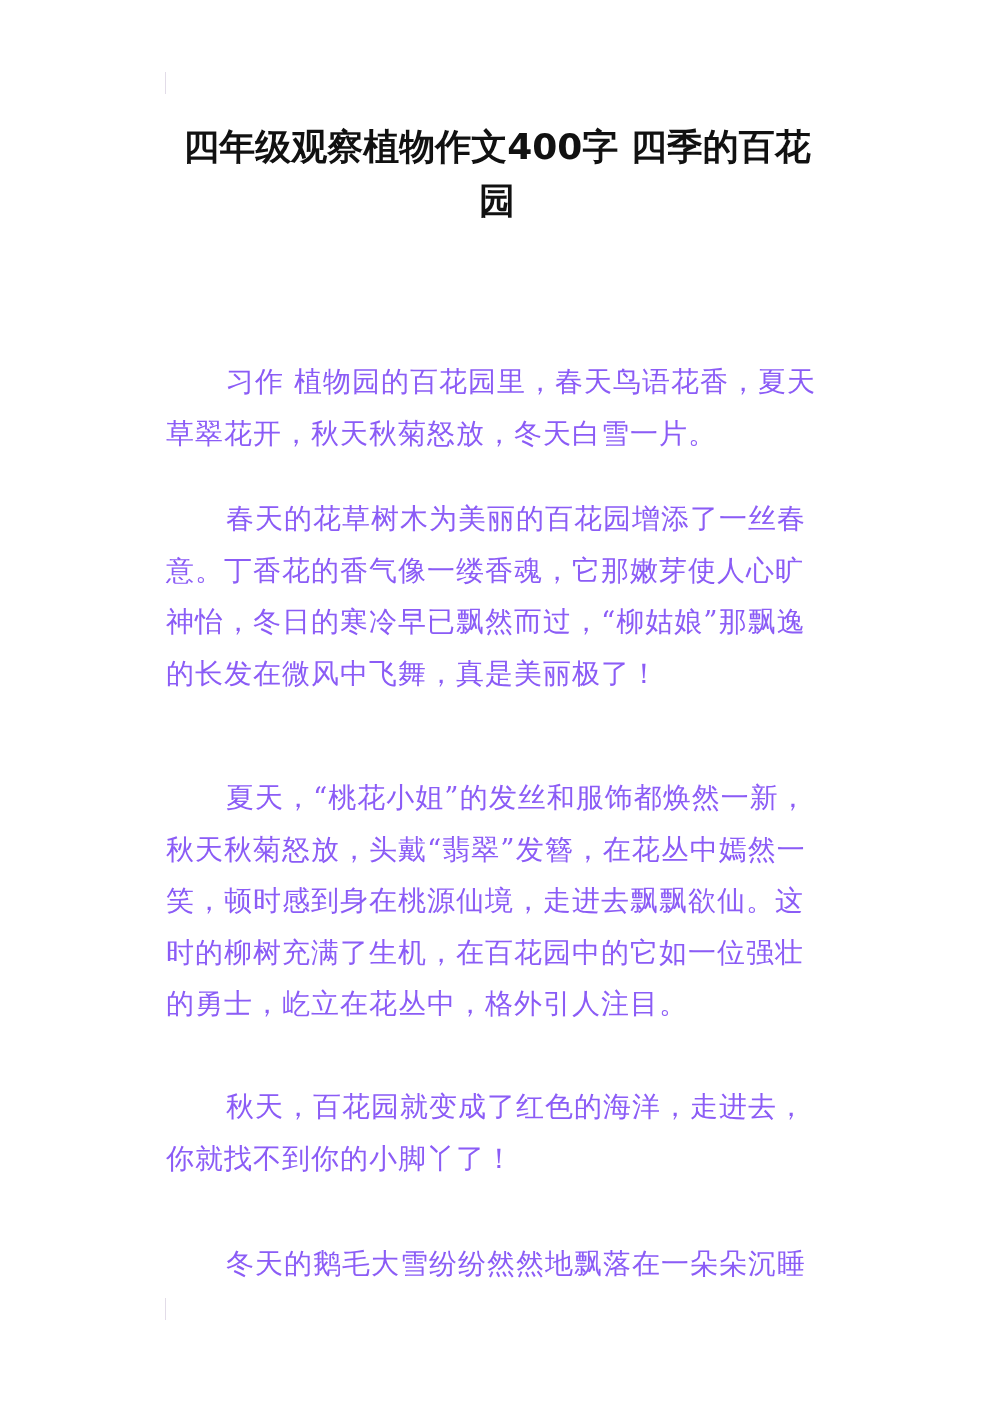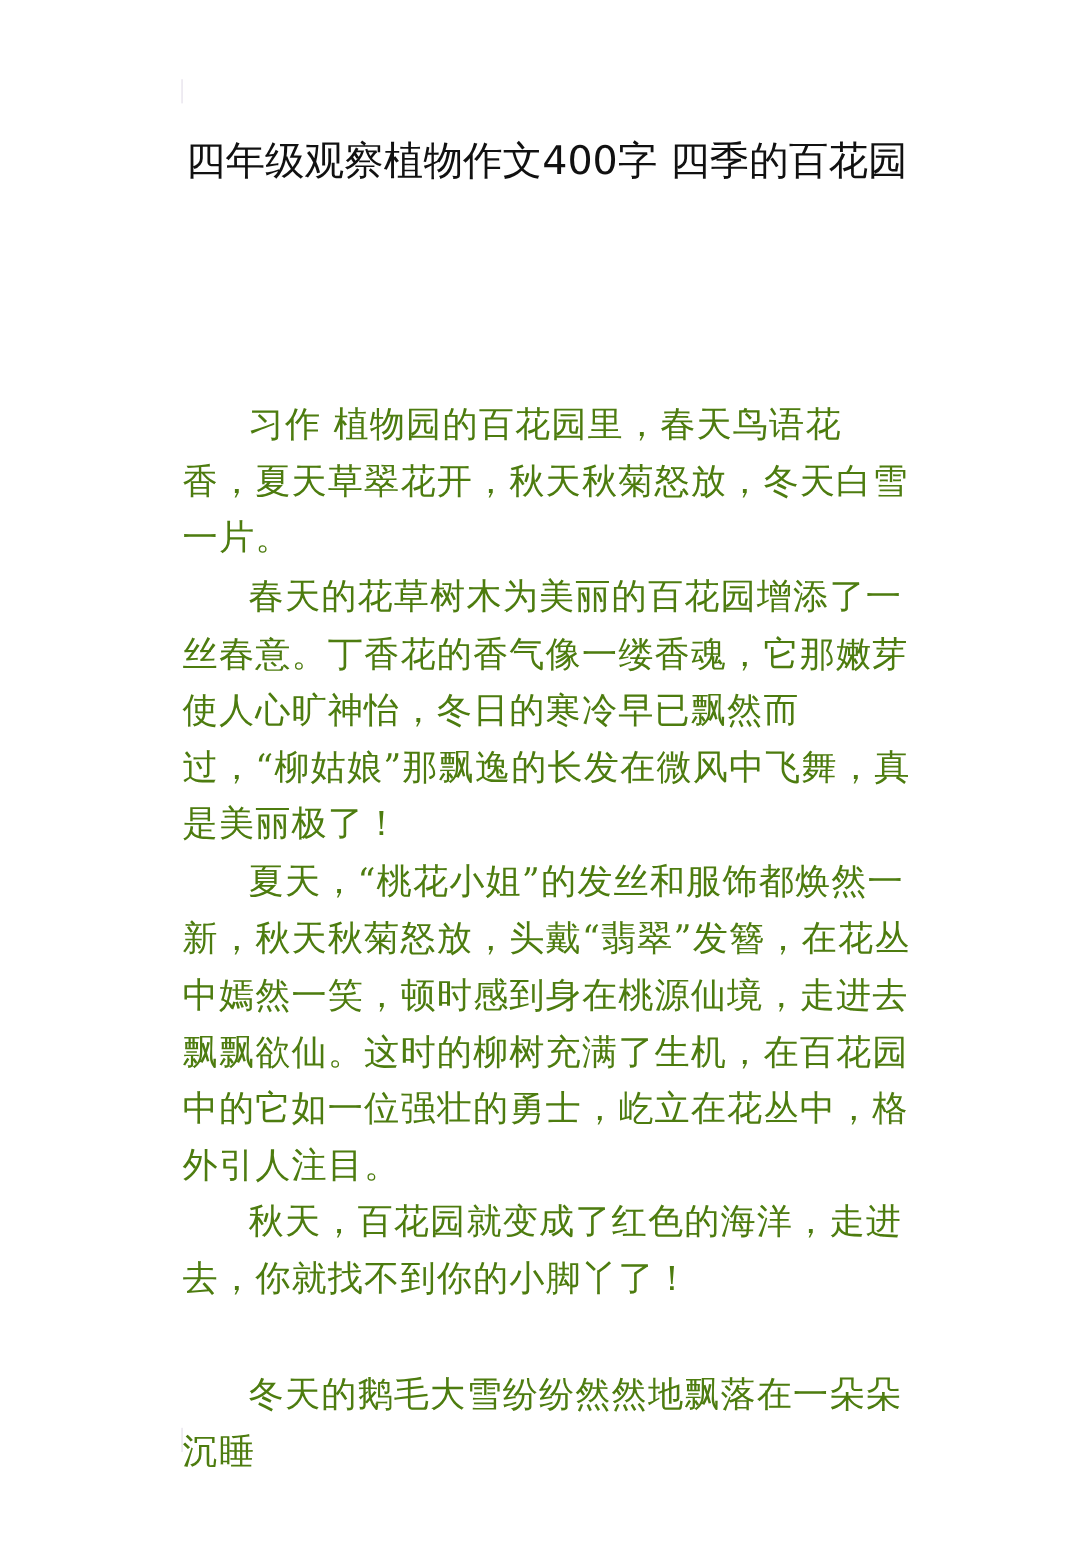--- a/index.html
+++ b/index.html
@@ -30,42 +30,42 @@
       top: 0;
       width: 662px;
     }
     .title {
       position: absolute;
       top: 120px;
       left: 0;
       width: 662px;
       text-align: center;
       font-family: "DejaVu Sans", "Liberation Sans", sans-serif;
-      font-weight: normal;
+      font-weight: bold;
       font-size: 36px;
       line-height: 54px;
       color: #111;
       letter-spacing: 0px;
     }
     .para {
       position: absolute;
       left: 0;
       width: 664px;
-      font-size: 32px;
+      font-size: 28px;
       line-height: 51.5px;
       text-indent: 60px;
-      color: #4d7c0f;
+      color: #8b5cf6;
       letter-spacing: 1px;
       word-break: break-all;
     }
     .p1 { top: 328px; }
-    .p2 { top: 485px; }
+    .p2 { top: 465px; }
     .p3 { top: 744px; }
     .p4 { top: 1055px; font-family: Liberation Mono, monospace; }
-    .p5 { top: 1210px; font-family: Liberation Serif, serif; }
+    .p5 { top: 1210px; }
   </style>
 </head>
 <body>
 
 <div class="corner-mark top"></div>
 <div class="corner-mark bottom"></div>
 
 <div class="page">
   <div class="title">四年级观察植物作文400字 四季的百花园</div>
   <p class="para p1">习作 植物园的百花园里，春天鸟语花香，夏天草翠花开，秋天秋菊怒放，冬天白雪一片。</p>

